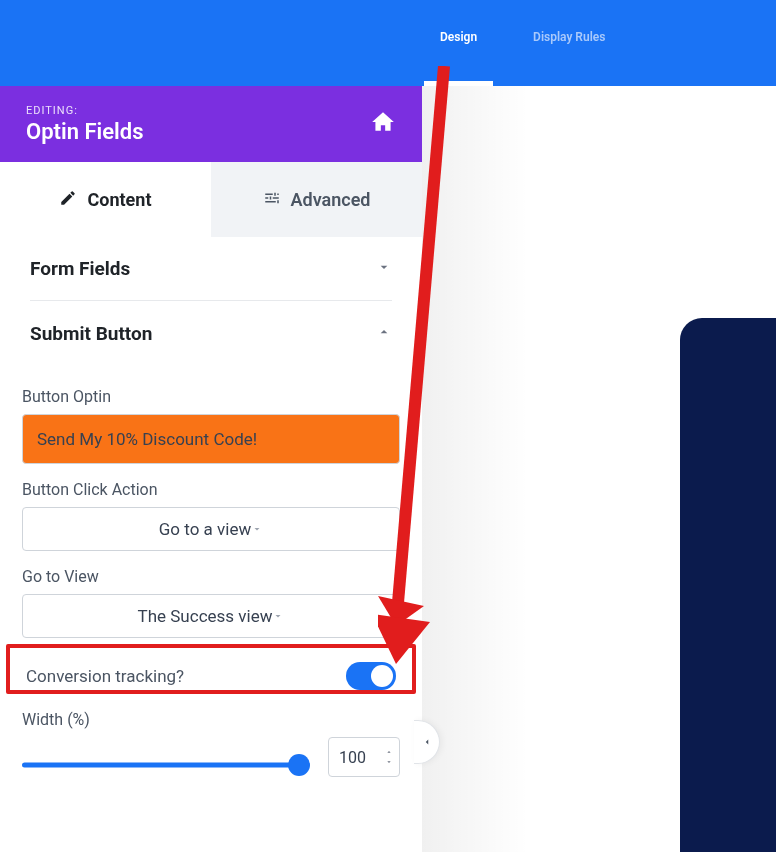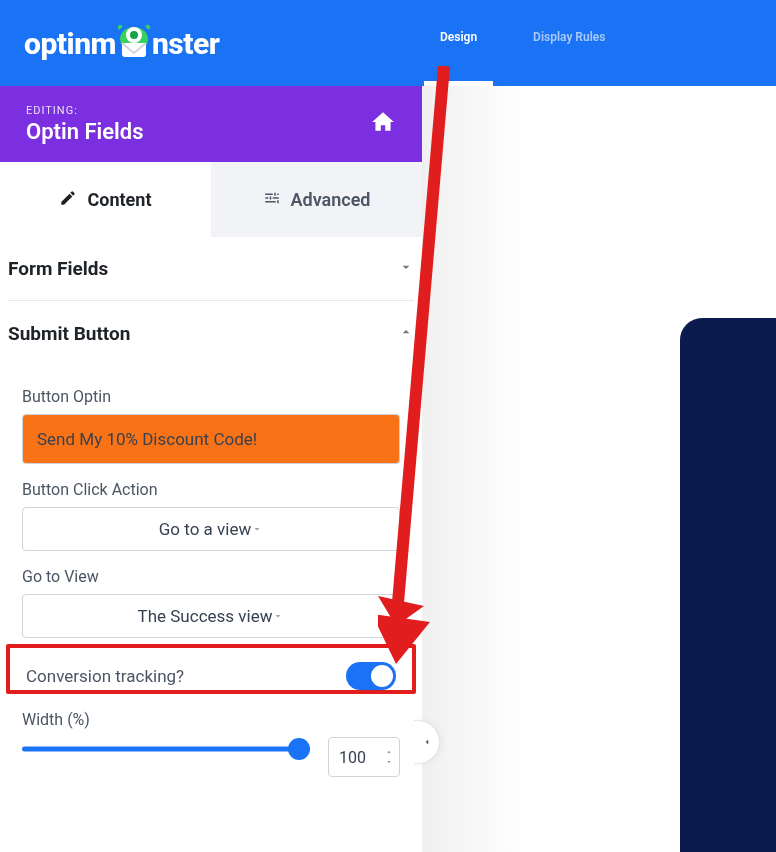--- a/index.html
+++ b/index.html
@@ -68,21 +68,21 @@
 
   .tabs { display:flex; height:75px; }
   .tab {
     flex:1; display:flex; align-items:center; justify-content:center; gap:10px;
     font-size:18px; font-weight:700; color:#1f2328; cursor:pointer;
   }
   .tab.inactive { background:#f1f3f6; color:#4b5563; font-weight:600; }
   .tab .sicon svg { width:18px; height:18px; fill:#1f2328; }
   .tab.inactive .sicon svg { fill:#4b5563; }
 
-  .section { padding: 0 8px; }
+  .section { padding: 0 30px; }
   .accordion-row {
     display:flex; justify-content:space-between; align-items:center;
     height:64px; font-size:19px; font-weight:700; color:#1f2328;
     border-bottom:1px solid #e7e9ec; cursor:pointer;
   }
   .accordion-row:last-of-type { border-bottom:none; }
   .chev svg{ width:16px; height:16px; fill:#6b7280; }
 
   .field-group { padding: 6px 22px 0 22px; }
   .field-label { font-size:16px; color:#4b5563; margin:16px 0 8px 0; }
@@ -104,21 +104,21 @@
     display:flex; align-items:center; justify-content:space-between;
   }
   .toggle {
     width:50px; height:28px; background:#1a73f5; border-radius:999px; position:relative;
   }
   .toggle::after{
     content:""; position:absolute; right:3px; top:3px; width:22px; height:22px; background:#fff; border-radius:50%;
   }
 
   .width-row { padding: 6px 22px; }
-  .slider-row { display:flex; align-items:flex-start; gap:20px; margin-top:8px; }
+  .slider-row { display:flex; align-items:flex-end; gap:20px; margin-top:8px; }
   .slider {
     flex:1; position:relative; height:24px;
   }
   .slider-track { position:absolute; top:50%; transform:translateY(-50%); height:5px; width:100%; background:#1a73f5; border-radius:4px;}
   .slider-thumb { position:absolute; right:-2px; top:50%; transform:translate(0,-50%); width:22px; height:22px; background:#1a73f5; border-radius:50%; }
   .num-input {
     width:72px; height:40px; border:1px solid #cfd4da; border-radius:4px;
     display:flex; align-items:center; padding:0 6px 0 10px; font-size:16px; color:#374151; justify-content:space-between;
   }
   .stepper { display:flex; flex-direction:column; gap:2px;}
@@ -147,34 +147,20 @@
   .shadow-right {
     position:absolute; left:422px; top:86px; bottom:0; width:354px;
     background: linear-gradient(90deg, rgba(0,0,0,0.06), rgba(0,0,0,0) 30%);
     pointer-events:none;
   }
 </style>
 </head>
 <body>
 
 <div class="topbar">
-  <div class="logo">
-    <span>optinm</span>
-    <span class="logo-monster">
-      <svg viewBox="0 0 40 40">
-        <ellipse cx="20" cy="16" rx="14" ry="12" fill="#37d15e"></ellipse>
-        <circle cx="20" cy="12" r="8" fill="#fff"></circle>
-        <circle cx="20" cy="12" r="4" fill="#16a34a"></circle>
-        <rect x="8" y="20" width="24" height="14" rx="3" fill="#fff"></rect>
-        <path d="M8 20 L20 30 L32 20" fill="none" stroke="#d1d5db" stroke-width="2"></path>
-        <path d="M6 6 Q4 2 8 4 M34 6 Q36 2 32 4" stroke="#37d15e" stroke-width="3" fill="none"></path>
-      </svg>
-    </span>
-    <span>nster</span>
-  </div>
   <div class="topnav">
     <div class="topnav-item active">Design</div>
     <div class="topnav-item">Display Rules</div>
   </div>
 </div>
 
 <div class="editing-bar" style="background:#7b2fe0">
   <div class="editing-bar-left">
     <div class="editing-label">EDITING:</div>
     <div class="editing-title">Optin Fields</div>

